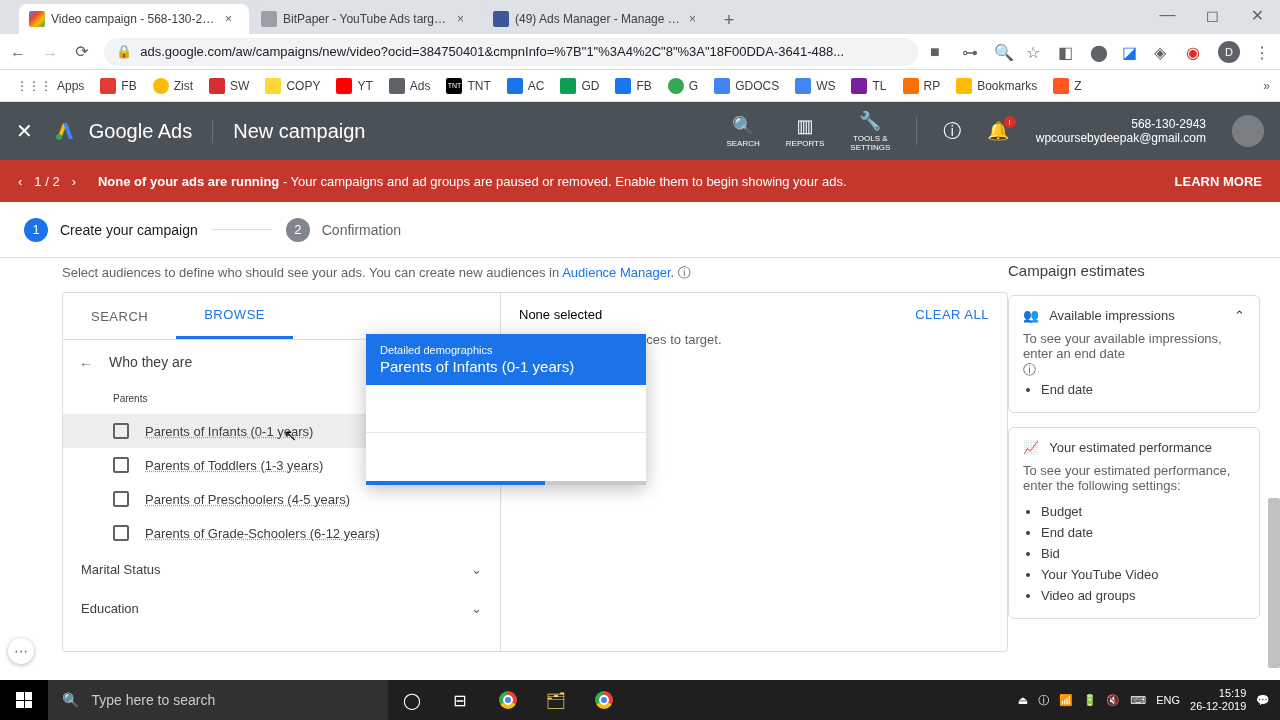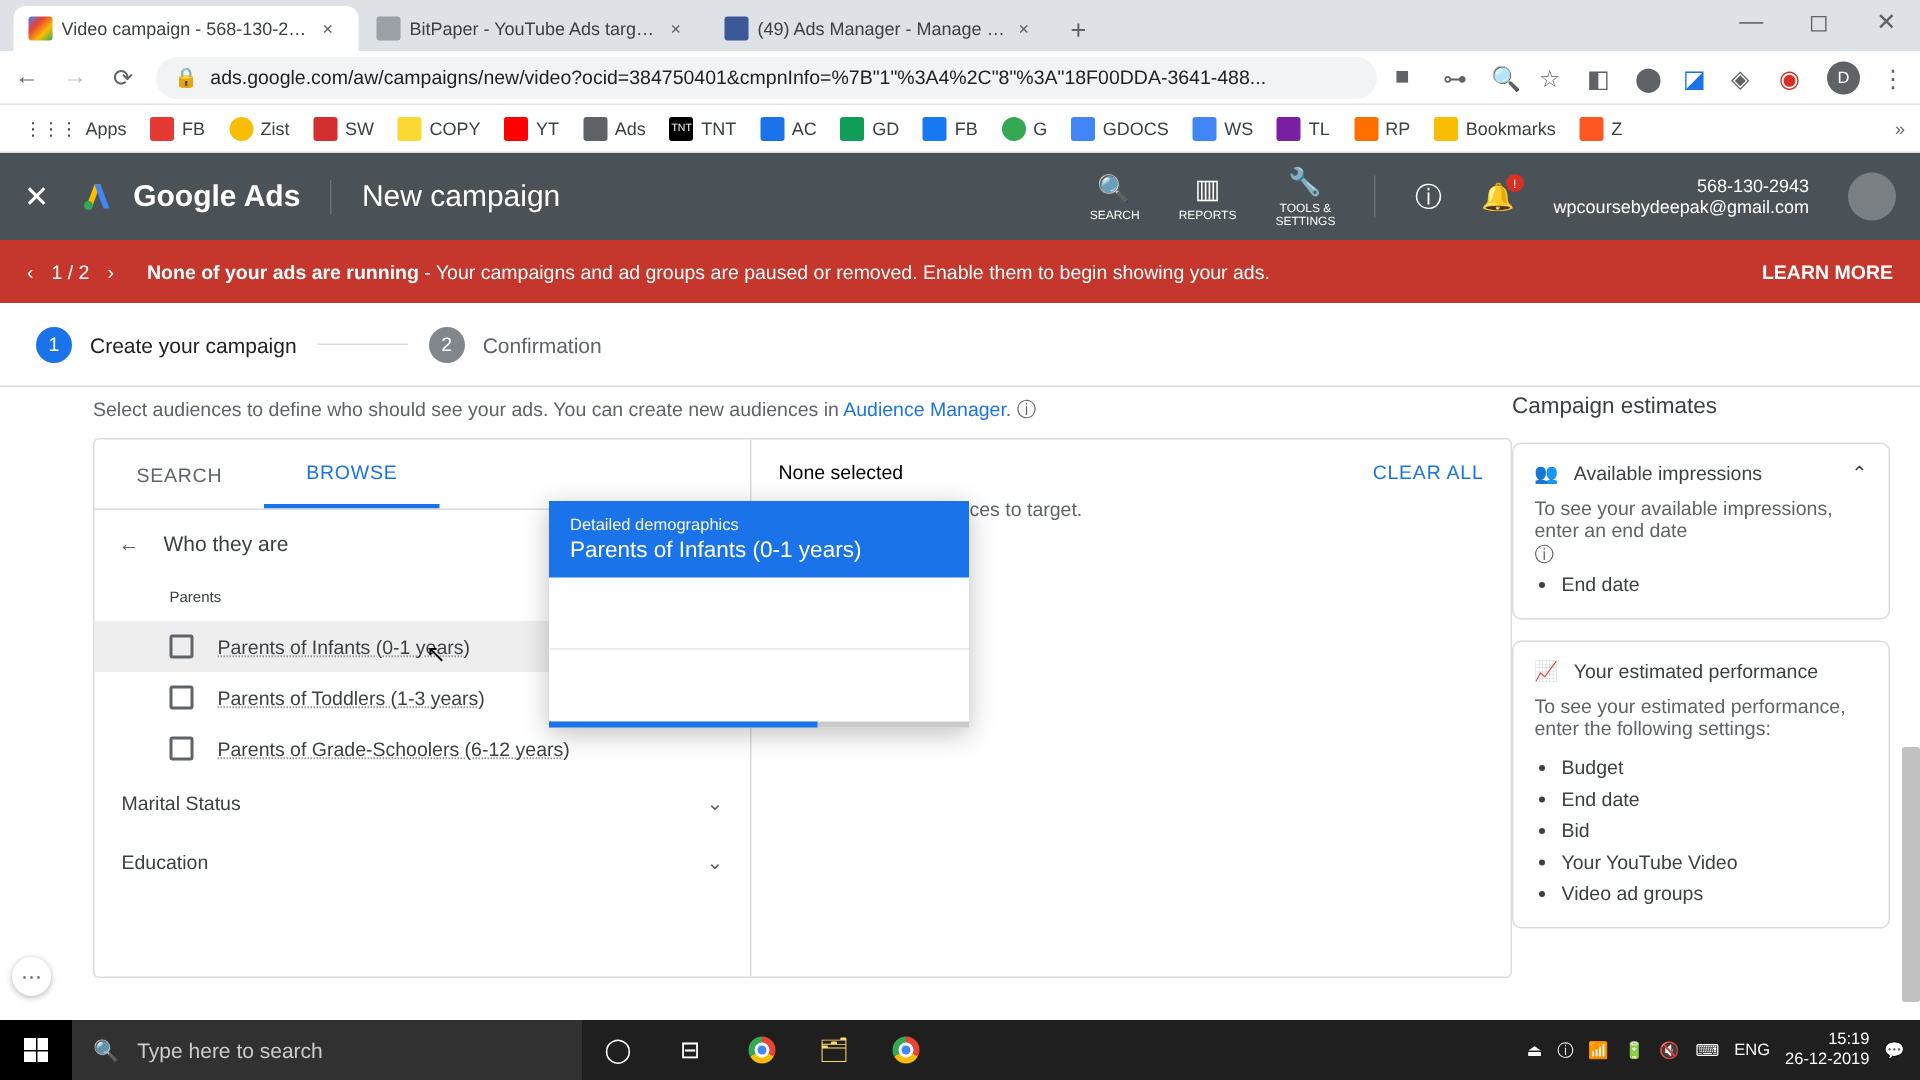--- a/index.html
+++ b/index.html
@@ -1,19 +1,19 @@
 <!DOCTYPE html>
 <html><head>
 <meta charset="utf-8">
 <style>
 * { margin: 0; padding: 0; box-sizing: border-box; font-family: Arial, Roboto, sans-serif; }
 body { width: 1280px; height: 720px; overflow: hidden; background: #fff; position: relative; }
 
 
-.browser-tabs { height: 34px; background: #dee1e6; display: flex; align-items: flex-end; padding: 0 9px; }
+.browser-tabs { height: 34px; background: #dee1e6; display: flex; align-items: flex-end; padding: 0 19px; }
 .tab { height: 30px; background: #fff; border-radius: 8px 8px 0 0; display: flex; align-items: center; padding: 0 10px; margin-right: 2px; font-size: 12px; color: #3c4043; max-width: 230px; gap: 6px; }
 .tab-inactive { background: #dee1e6; }
 .tab-favicon { width: 16px; height: 16px; border-radius: 2px; flex-shrink: 0; }
 .tab-title { white-space: nowrap; overflow: hidden; text-overflow: ellipsis; flex: 1; }
 .tab-close { width: 14px; color: #5f6368; cursor: pointer; }
 .new-tab { width: 28px; height: 28px; display: flex; align-items: center; justify-content: center; color: #5f6368; font-size: 18px; cursor: pointer; }
 .window-controls { position: absolute; right: 0; top: 0; display: flex; height: 30px; }
 .win-btn { width: 45px; display: flex; align-items: center; justify-content: center; color: #5f6368; }
 
 .addr-bar { height: 36px; background: #fff; display: flex; align-items: center; padding: 0 8px; gap: 12px; border-bottom: 1px solid #e0e0e0; }
@@ -22,21 +22,21 @@
 .addr-icons { display: flex; gap: 14px; align-items: center; }
 .addr-icon { width: 18px; height: 18px; color: #5f6368; }
 
 .bookmarks-bar { height: 32px; background: #fff; display: flex; align-items: center; padding: 0 10px; gap: 4px; border-bottom: 1px solid #dadce0; font-size: 12px; }
 .bm { display: flex; align-items: center; gap: 5px; padding: 4px 6px; border-radius: 4px; cursor: pointer; color: #3c4043; }
 .bm-icon { width: 16px; height: 16px; border-radius: 2px; flex-shrink: 0; }
 
 
 .ads-header { height: 58px; background: #4b5257; display: flex; align-items: center; padding: 0 16px; color: #fff; }
 .ads-close { font-size: 20px; margin-right: 18px; cursor: pointer; }
-.ads-logo { display: flex; align-items: center; gap: 10px; font-size: 20px; margin-right: 20px; font-weight: bold; }
+.ads-logo { display: flex; align-items: center; gap: 10px; font-size: 20px; margin-right: 20px; }
 .logo-shape { width: 28px; height: 24px; position: relative; }
 .ads-title { font-size: 20px; padding-left: 20px; border-left: 1px solid #6a7075; }
 .ads-header-right { margin-left: auto; display: flex; align-items: center; gap: 26px; }
 .hdr-action { display: flex; flex-direction: column; align-items: center; font-size: 8px; gap: 2px; cursor: pointer; }
 .hdr-icon { font-size: 18px; }
 .hdr-divider { width: 1px; height: 28px; background: #6a7075; }
 .notif-wrap { position: relative; }
 .notif-badge { position: absolute; top: -4px; right: -6px; width: 12px; height: 12px; background: #d93025; border-radius: 50%; font-size: 8px; display: flex; align-items: center; justify-content: center; }
 .account-info { text-align: right; font-size: 12px; }
 .avatar { width: 32px; height: 32px; background: #7a7f84; border-radius: 50%; }
@@ -326,20 +326,24 @@
           <div class="list-item hovered">
               <div class="checkbox"></div>
               <span class="list-item-label">Parents of Infants (0-1 years)</span>
             </div>
           <div class="list-item">
               <div class="checkbox"></div>
               <span class="list-item-label">Parents of Toddlers (1-3 years)</span>
             </div>
           <div class="list-item">
               <div class="checkbox"></div>
+              <span class="list-item-label">Parents of Preschoolers (4-5 years)</span>
+            </div>
+          <div class="list-item">
+              <div class="checkbox"></div>
               <span class="list-item-label">Parents of Grade-Schoolers (6-12 years)</span>
             </div>
           <div class="cat-row">
               <span>Marital Status</span>
               <span class="chevron">⌄</span>
             </div>
           <div class="cat-row">
               <span>Education</span>
               <span class="chevron">⌄</span>
             </div>

